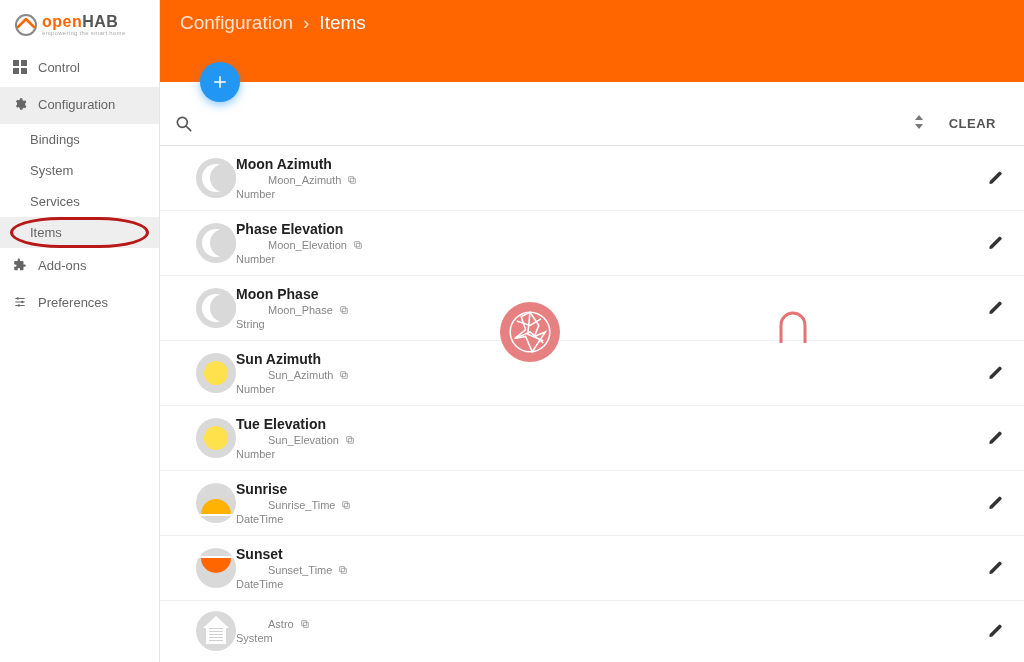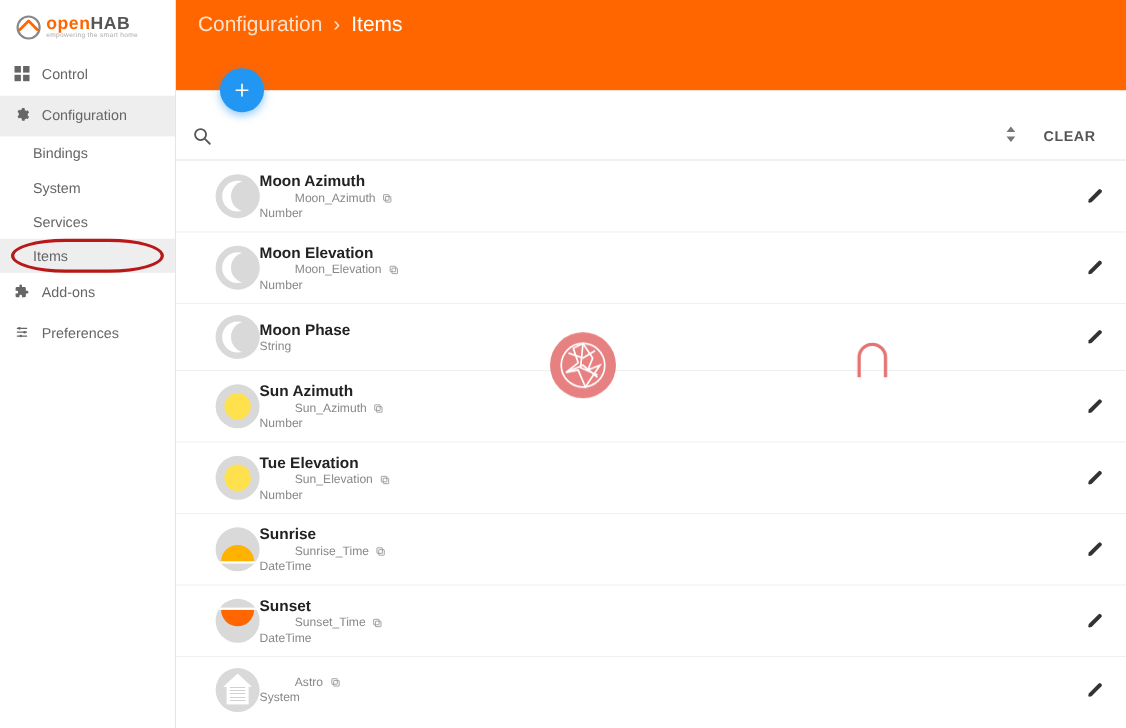--- a/index.html
+++ b/index.html
@@ -179,40 +179,47 @@
           </div>
           <span class="edit-icon"><svg width="16" height="16" viewBox="0 0 24 24">
               <path fill="#333" d="M3 21l3.5-.7L20 6.8a2 2 0 000-2.8l-1-1a2 2 0 00-2.8 0L2.7 16.5 2 20z"></path>
             </svg></span>
         </div>
         <div class="row">
           <div class="item-icon">
             <div class="moon-shape"></div>
           </div>
           <div class="row-body">
-            <div class="row-title">Moon Elevation</div>
+            <div class="row-title">Phase Elevation</div>
             <div class="row-sub">
               <span>Moon_Elevation</span>
               <span class="copy-icon"><svg width="10" height="10" viewBox="0 0 24 24">
                   <rect x="8" y="8" width="12" height="12" rx="1" fill="none" stroke="#999" stroke-width="2"></rect>
                   <rect x="4" y="4" width="12" height="12" rx="1" fill="none" stroke="#999" stroke-width="2"></rect>
                 </svg></span>
             </div>
             <div class="row-type">Number</div>
           </div>
           <span class="edit-icon"><svg width="16" height="16" viewBox="0 0 24 24">
               <path fill="#333" d="M3 21l3.5-.7L20 6.8a2 2 0 000-2.8l-1-1a2 2 0 00-2.8 0L2.7 16.5 2 20z"></path>
             </svg></span>
         </div>
         <div class="row">
           <div class="item-icon">
             <div class="moon-shape"></div>
           </div>
           <div class="row-body">
             <div class="row-title">Moon Phase</div>
+            <div class="row-sub">
+              <span>Moon_Phase</span>
+              <span class="copy-icon"><svg width="10" height="10" viewBox="0 0 24 24">
+                  <rect x="8" y="8" width="12" height="12" rx="1" fill="none" stroke="#999" stroke-width="2"></rect>
+                  <rect x="4" y="4" width="12" height="12" rx="1" fill="none" stroke="#999" stroke-width="2"></rect>
+                </svg></span>
+            </div>
             <div class="row-type">String</div>
           </div>
           <span class="edit-icon"><svg width="16" height="16" viewBox="0 0 24 24">
               <path fill="#333" d="M3 21l3.5-.7L20 6.8a2 2 0 000-2.8l-1-1a2 2 0 00-2.8 0L2.7 16.5 2 20z"></path>
             </svg></span>
         </div>
         <div class="row">
           <div class="item-icon">
             <div class="sun-shape"></div>
           </div>

